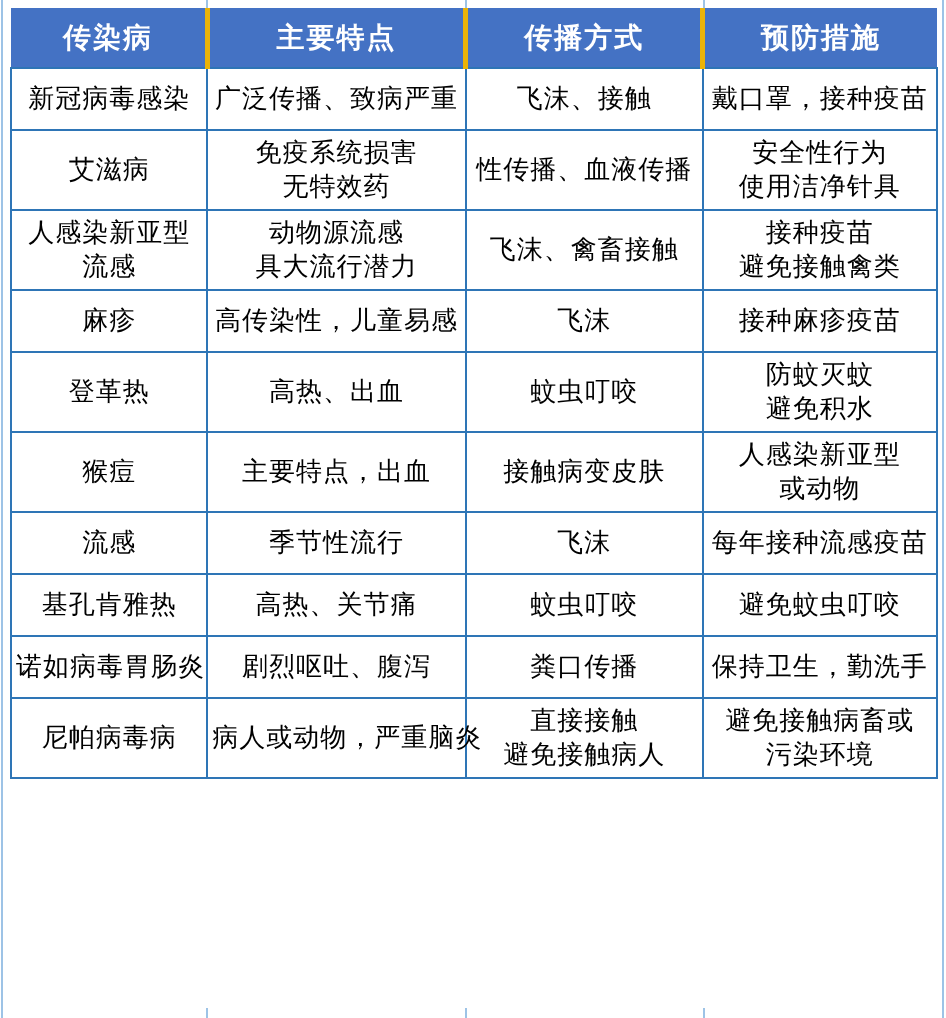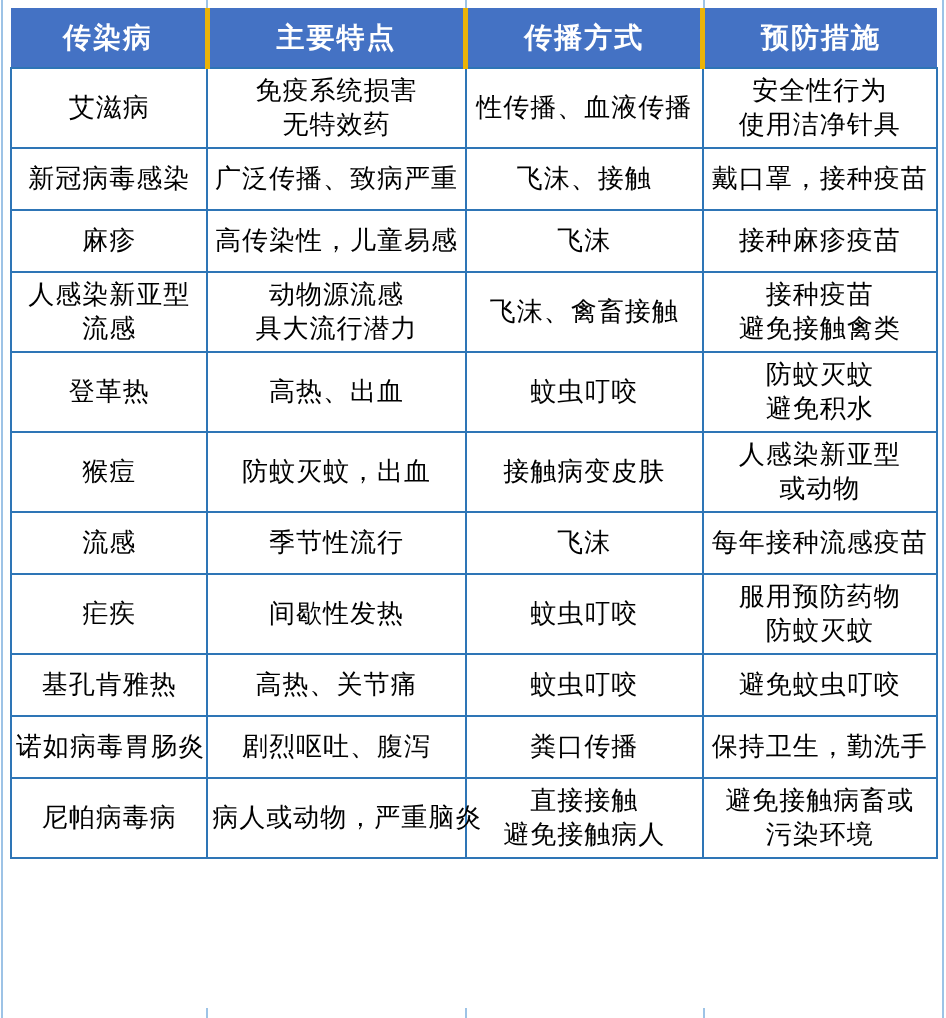--- a/index.html
+++ b/index.html
@@ -76,105 +76,105 @@
       <tr>
         <th>传染病</th>
         <th>主要特点</th>
         <th>传播方式</th>
         <th>预防措施</th>
       </tr>
     </thead>
     <tbody id="table-body">
   <tr>
     <td>
+            <div class="line">新冠病毒感染</div>
+          </td>
+    <td>
+            <div class="line">广泛传播、致病严重</div>
+          </td>
+    <td>
+            <div class="line">飞沫、接触</div>
+          </td>
+    <td>
+            <div class="line">戴口罩，接种疫苗</div>
+          </td>
+  </tr>
+
+  <tr>
+    <td>
             <div class="line">艾滋病</div>
           </td>
     <td>
             <div class="line">免疫系统损害</div>
             <div class="line">无特效药</div>
           </td>
     <td>
             <div class="line">性传播、血液传播</div>
           </td>
     <td>
             <div class="line">安全性行为</div>
             <div class="line">使用洁净针具</div>
           </td>
   </tr>
 
   <tr>
     <td>
-            <div class="line">新冠病毒感染</div>
-          </td>
-    <td>
-            <div class="line">广泛传播、致病严重</div>
-          </td>
-    <td>
-            <div class="line">飞沫、接触</div>
-          </td>
-    <td>
-            <div class="line">戴口罩，接种疫苗</div>
-          </td>
-  </tr>
-
-  <tr>
-    <td>
-            <div class="line">麻疹</div>
-          </td>
-    <td>
-            <div class="line">高传染性，儿童易感</div>
-          </td>
-    <td>
-            <div class="line">飞沫</div>
-          </td>
-    <td>
-            <div class="line">接种麻疹疫苗</div>
-          </td>
-  </tr>
-
-  <tr>
-    <td>
             <div class="line">人感染新亚型</div>
             <div class="line">流感</div>
           </td>
     <td>
             <div class="line">动物源流感</div>
             <div class="line">具大流行潜力</div>
           </td>
     <td>
             <div class="line">飞沫、禽畜接触</div>
           </td>
     <td>
             <div class="line">接种疫苗</div>
             <div class="line">避免接触禽类</div>
           </td>
   </tr>
 
   <tr>
     <td>
+            <div class="line">麻疹</div>
+          </td>
+    <td>
+            <div class="line">高传染性，儿童易感</div>
+          </td>
+    <td>
+            <div class="line">飞沫</div>
+          </td>
+    <td>
+            <div class="line">接种麻疹疫苗</div>
+          </td>
+  </tr>
+
+  <tr>
+    <td>
             <div class="line">登革热</div>
           </td>
     <td>
             <div class="line">高热、出血</div>
           </td>
     <td>
             <div class="line">蚊虫叮咬</div>
           </td>
     <td>
             <div class="line">防蚊灭蚊</div>
             <div class="line">避免积水</div>
           </td>
   </tr>
 
   <tr>
     <td>
             <div class="line">猴痘</div>
           </td>
     <td>
-            <div class="line">防蚊灭蚊，出血</div>
+            <div class="line">主要特点，出血</div>
           </td>
     <td>
             <div class="line">接触病变皮肤</div>
           </td>
     <td>
             <div class="line">人感染新亚型</div>
             <div class="line">或动物</div>
           </td>
   </tr>
 
@@ -187,35 +187,20 @@
           </td>
     <td>
             <div class="line">飞沫</div>
           </td>
     <td>
             <div class="line">每年接种流感疫苗</div>
           </td>
   </tr>
 
 
-  <tr>
-    <td>
-            <div class="line">疟疾</div>
-          </td>
-    <td>
-            <div class="line">间歇性发热</div>
-          </td>
-    <td>
-            <div class="line">蚊虫叮咬</div>
-          </td>
-    <td>
-            <div class="line">服用预防药物</div>
-            <div class="line">防蚊灭蚊</div>
-          </td>
-  </tr>
 
   <tr>
     <td>
             <div class="line">基孔肯雅热</div>
           </td>
     <td>
             <div class="line">高热、关节痛</div>
           </td>
     <td>
             <div class="line">蚊虫叮咬</div>

